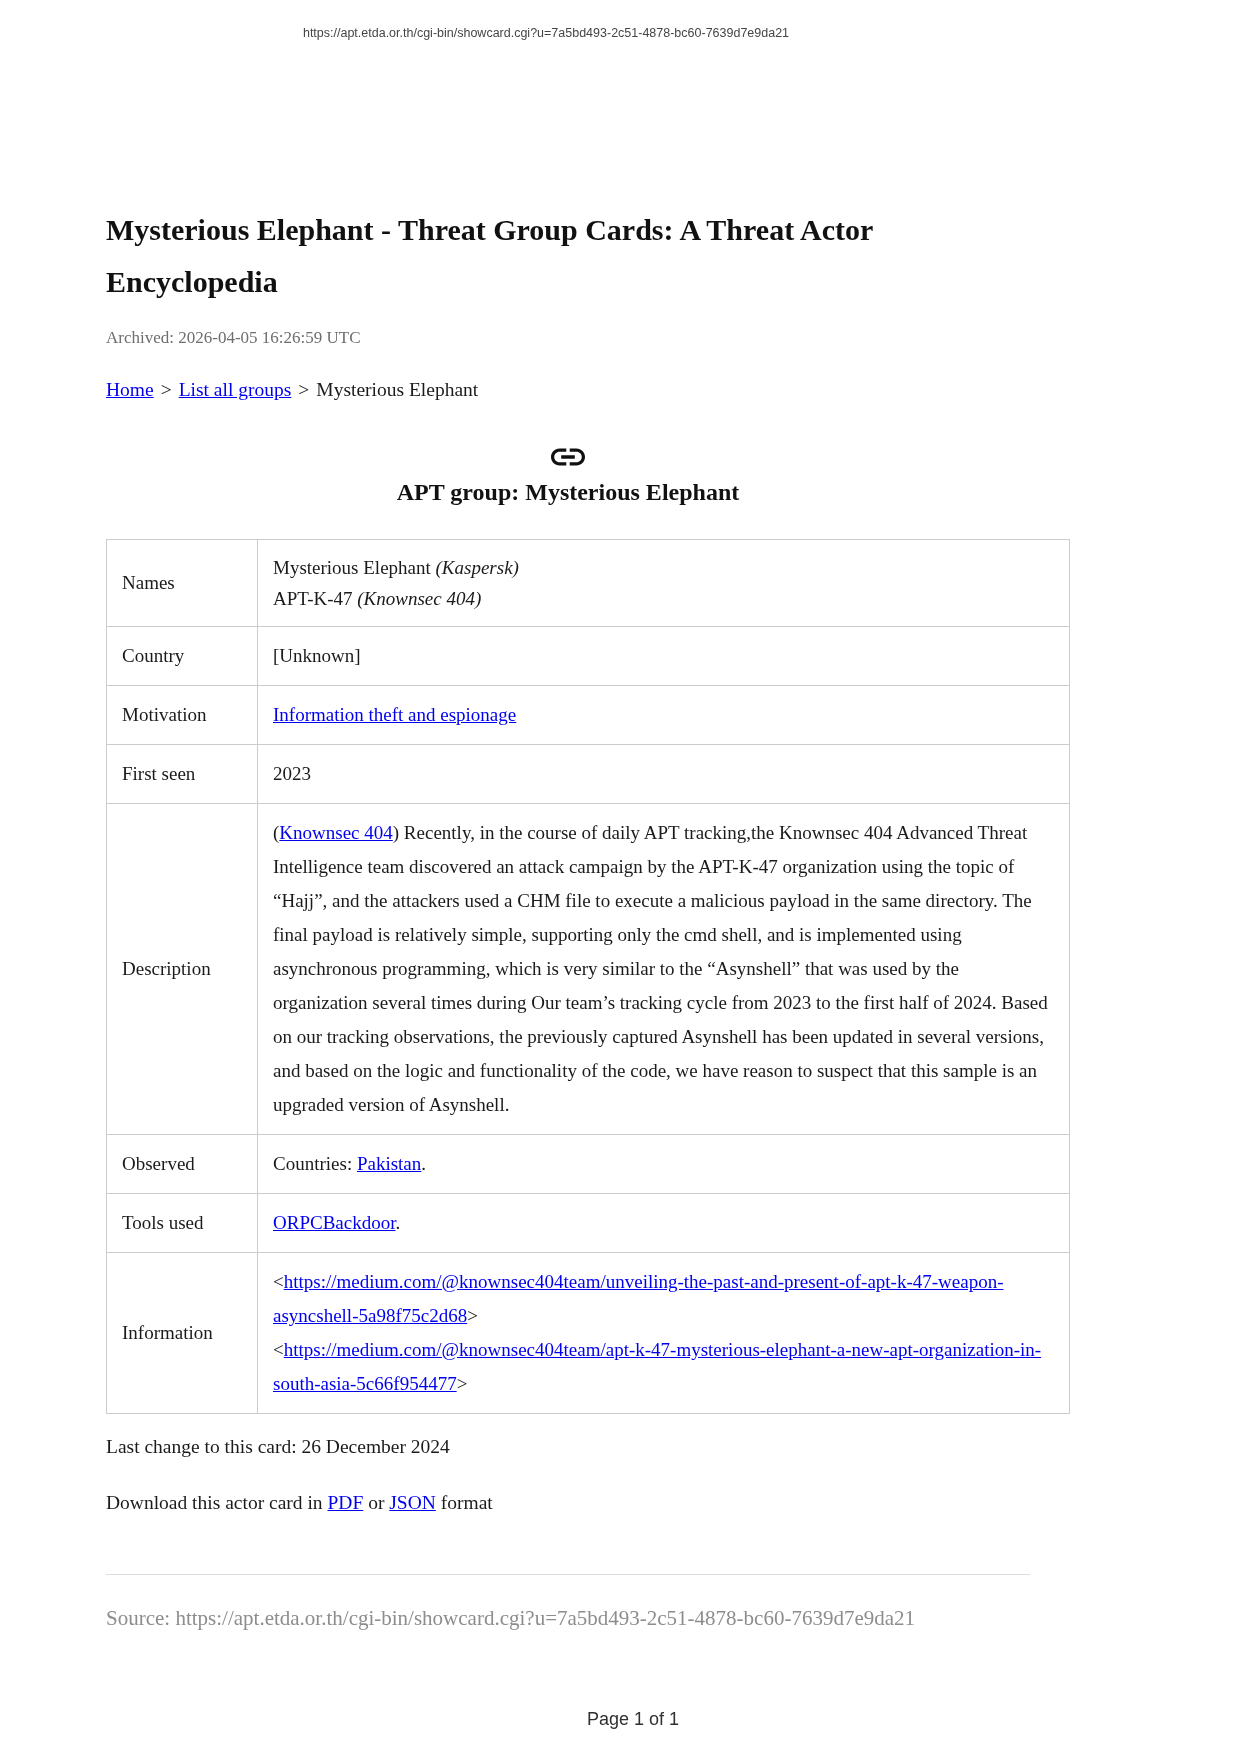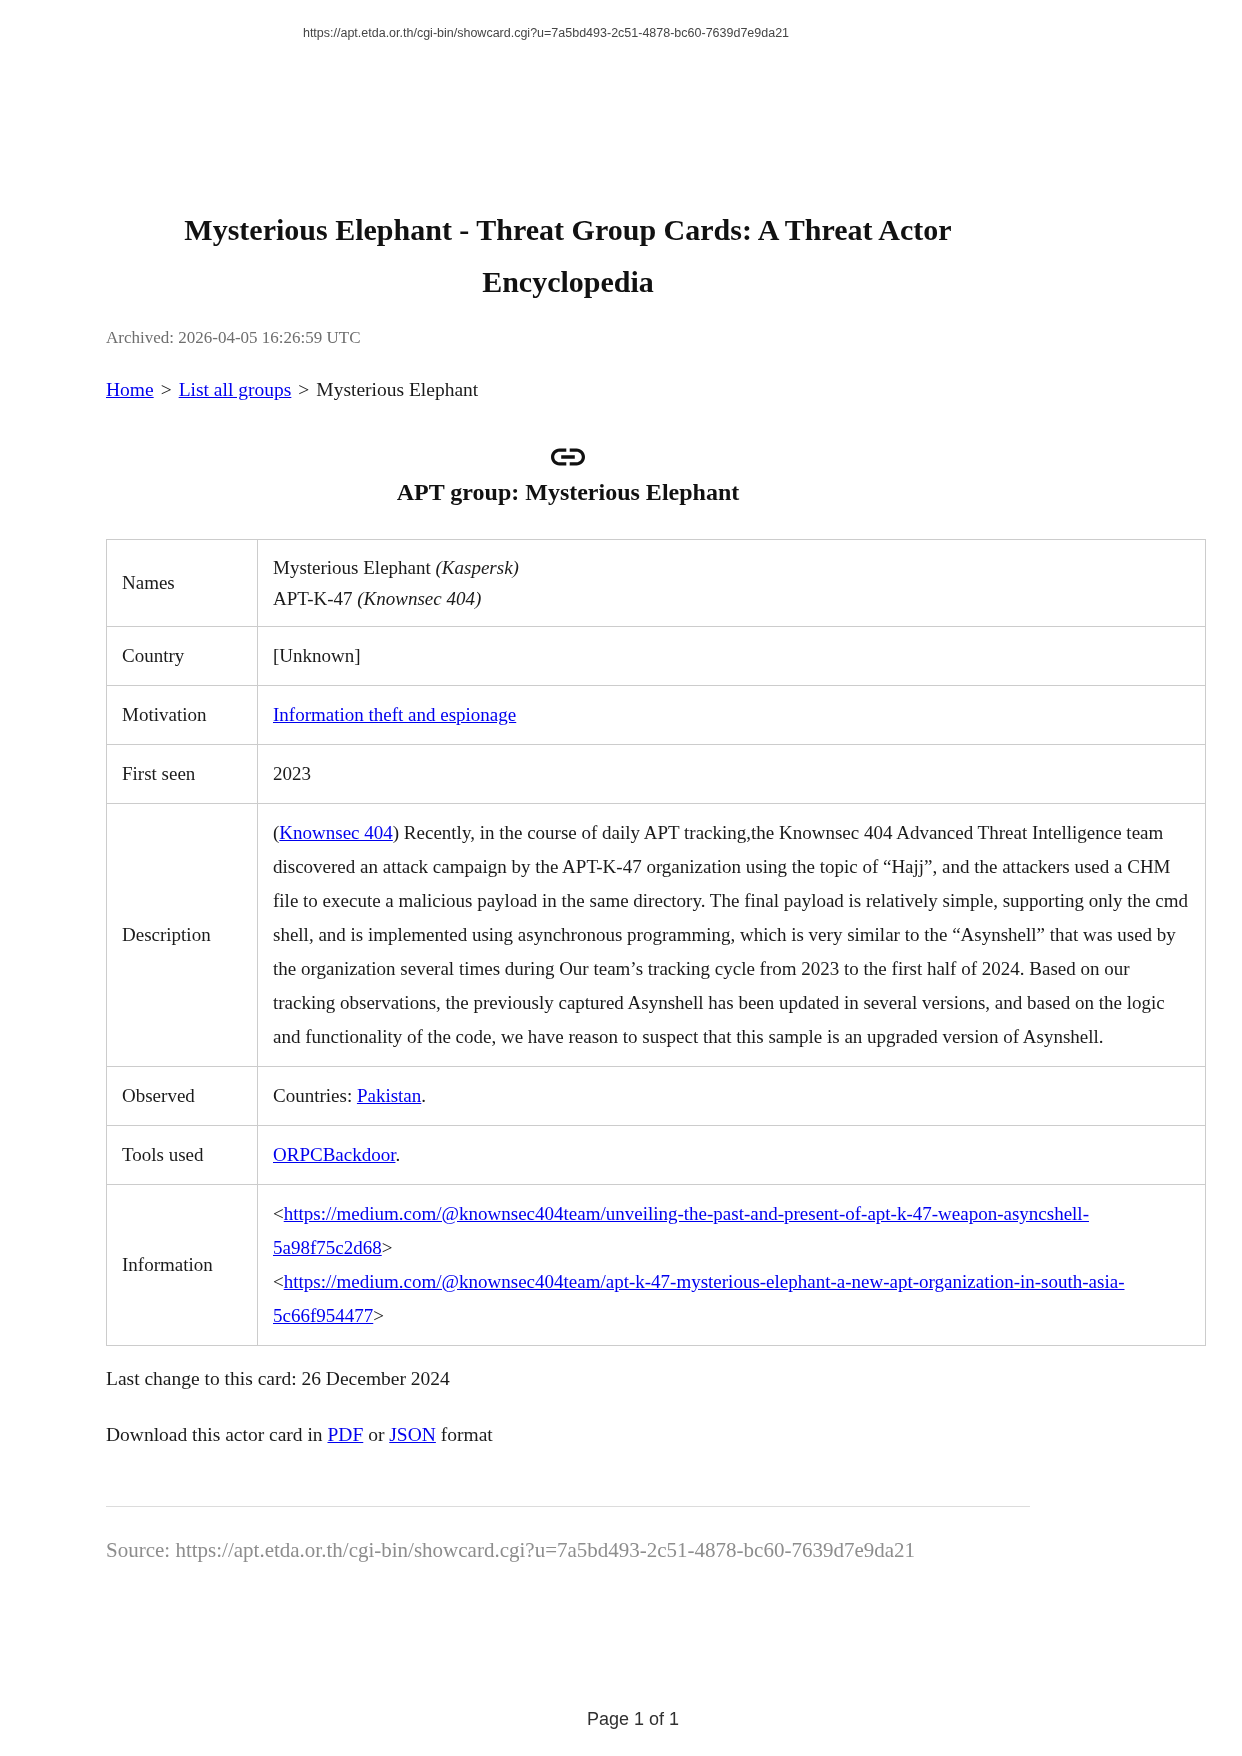--- a/index.html
+++ b/index.html
@@ -14,35 +14,35 @@
   .pdf-header {
     position: absolute; top: 26px; left: 0; width: 100%;
     box-sizing: border-box; padding-right: 150px;
     text-align: center;
     font-family: "Liberation Sans", sans-serif;
     font-size: 12.5px; color: #454545;
   }
   .content { position: absolute; left: 106px; top: 0; width: 924px; }
   h1.title {
     margin: 204px 0 0 0;
-    font-size: 30px; line-height: 52px; font-weight: bold; color: #111111; text-align: center;
+    font-size: 30px; line-height: 52px; font-weight: bold; color: #111111;
   }
   .archived { margin: 20px 0 0 0; font-size: 17px; color: #6e6e6e; }
   .breadcrumb { margin: 31px 0 0 0; font-size: 19.5px; }
   .breadcrumb .sep { margin: 0 7px; }
   a.lnk { color: #0000ee; text-decoration: underline; cursor: pointer; }
   .apt-heading {
     margin: 47px 0 0 0;
     font-size: 24px; font-weight: bold; color: #111111;
     display: flex; align-items: center; gap: 13px; flex-direction: column;
   }
   .apt-heading .icon { display: inline-flex; align-items: center; }
   table.card {
     margin-top: 33px; border-collapse: collapse;
-    width: 1100px; font-size: 19px; table-layout: fixed;
+    width: 964px; font-size: 19px; table-layout: fixed;
   }
   table.card td {
     border: 1px solid #cccccc;
     padding: 12px 15px;
     vertical-align: middle;
     line-height: 34px;
   }
   td.lbl { width: 120px; }
   td.val .name-line { line-height: 31px; }
   .src { font-style: italic; }

